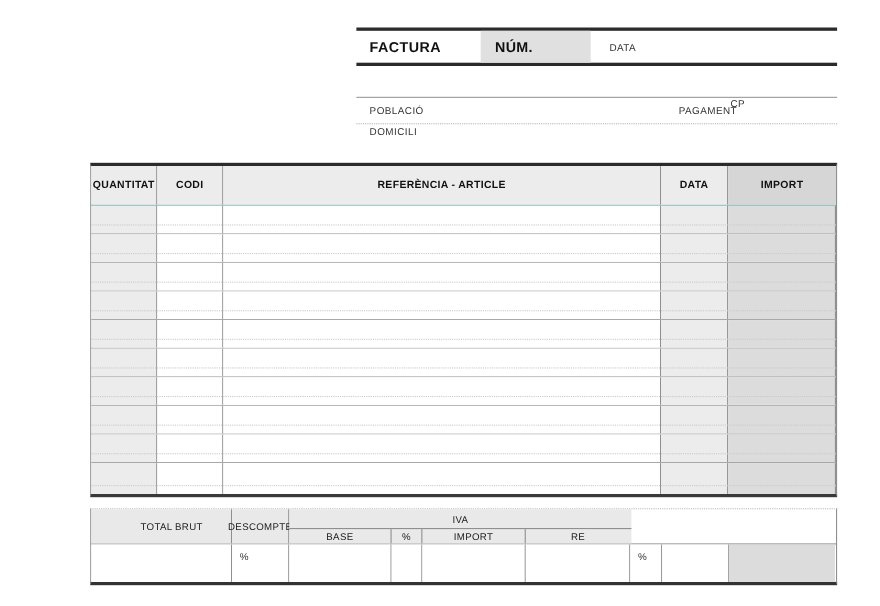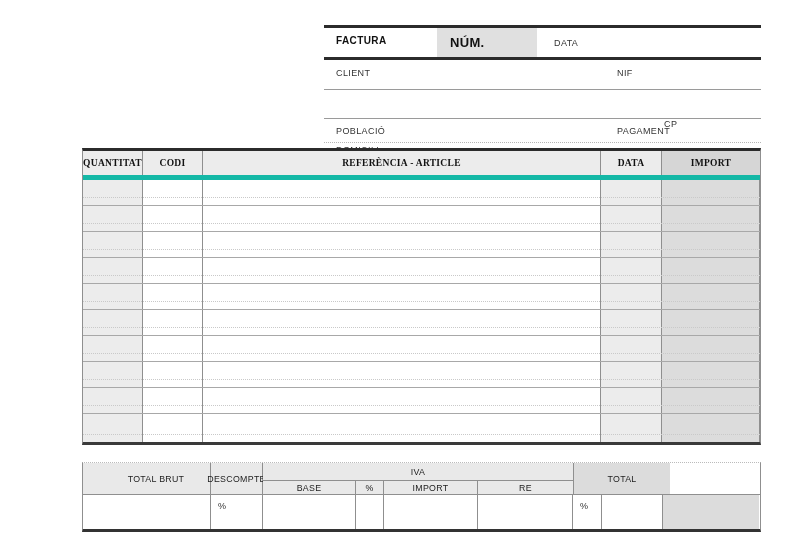--- a/index.html
+++ b/index.html
@@ -3,38 +3,38 @@
 <meta charset="utf-8">
 <style>
   * { box-sizing: border-box; margin: 0; padding: 0; }
   html, body { width: 800px; height: 551px; background: #ffffff; overflow: hidden; }
   body { font-family: "Liberation Sans", "DejaVu Sans", sans-serif; color: #222; position: relative; }
 
   
   #doc-header { position: absolute; left: 324px; top: 25px; width: 437px; }
   .thick-bar { height: 3px; background: #2b2b2b; }
   #factura-row { position: relative; height: 29px; }
-  #factura-title { position: absolute; left: 12px; top: 7px; font-size: 10px; font-weight: bold; letter-spacing: 0.4px; color: #111; }
+  #factura-title { position: absolute; left: 12px; top: 7px; font-size: 13px; font-weight: bold; letter-spacing: 0.4px; color: #111; }
   #num-box { position: absolute; left: 113px; top: 0; width: 100px; height: 29px; background: #e0e0e0; }
   #num-label { position: absolute; left: 13px; top: 7px; font-size: 13px; font-weight: bold; color: #111; letter-spacing: 0.3px; }
   #data-label { position: absolute; left: 230px; top: 10px; font-size: 9px; color: #333; letter-spacing: 0.4px; }
 
   .hdr-row { position: relative; }
   .hdr-row .lbl { position: absolute; font-size: 9px; color: #333; letter-spacing: 0.4px; }
   #client-row   { height: 30px; border-bottom: 1px solid #9a9a9a; }
   #domicili-row { height: 29px; border-bottom: 1px solid #9a9a9a; }
   #poblacio-row { height: 24px; border-bottom: 1px dotted #b5b5b5; }
   .field { position: absolute; top: 4px; bottom: 2px; }
 
   
   #items-table { position: absolute; left: 82px; top: 148px; width: 679px;
                  border-top: 3px solid #2b2b2b; border-bottom: 3px solid #3a3a3a;
                  border-left: 1px solid #8f8f8f; border-right: 1px solid #8f8f8f; }
   .irow { display: flex; position: relative; }
-  #items-header { height: 29px; border-bottom: 5px solid #14b8a6; font-family: Liberation Serif, serif; }
+  #items-header { height: 36px; border-bottom: 1px solid #14b8a6; }
   #items-header .cell { display: flex; align-items: center; justify-content: center;
                         font-size: 9.5px; font-weight: bold; letter-spacing: 0.3px; color: #111; }
   .cell { border-right: 1px solid #8f8f8f; height: 100%; }
   .cell:last-child { border-right: none; }
   .col-q { width: 60px; background: #ececec; }
   .col-c { width: 60px; background: #ffffff; }
   .col-r { width: 398px; background: #ffffff; }
   .col-p { width: 61px; background: #ececec; }
   .col-i { width: 98px; background: #dcdcdc; }
   #items-header .col-q, #items-header .col-c, #items-header .col-r, #items-header .col-p { background: #ececec; }
@@ -78,26 +78,20 @@
     <span id="factura-title">FACTURA</span>
     <div id="num-box">
       <span id="num-label">NÚM.</span>
     </div>
     <span id="data-label">DATA</span>
     <div class="field" style="left:262px; width:170px;"></div>
   </div>
 
   <div class="thick-bar"></div>
 
-  <div id="client-row" class="hdr-row">
-    <span class="lbl" style="left:12px; top:8px;">CLIENT</span>
-    <div class="field" style="left:55px; width:230px;"></div>
-    <span class="lbl" style="left:293px; top:8px;">NIF</span>
-    <div class="field" style="left:318px; width:115px;"></div>
-  </div>
 
   <div id="domicili-row" class="hdr-row">
     <span class="lbl" style="left:12px; top:19px;margin-top:36px;">DOMICILI</span>
     <div class="field" style="left:68px; width:265px;"></div>
     <span class="lbl" style="left:340px; top:9px;margin-top:20px;">CP</span>
     <div class="field" style="left:358px; width:75px;"></div>
   </div>
 
   <div id="poblacio-row" class="hdr-row">
     <span class="lbl" style="left:12px; top:7px;">POBLACIÓ</span>
@@ -205,21 +199,20 @@
     <div class="s-cell s-head w-d">DESCOMPTE</div>
     <div class="s-cell w-iva" id="iva-group">
       <div id="iva-label-row">IVA</div>
       <div id="iva-sub-row">
         <div class="sub-cell w-base">BASE</div>
         <div class="sub-cell w-pct">%</div>
         <div class="sub-cell w-imp">IMPORT</div>
         <div class="sub-cell w-re">RE</div>
       </div>
     </div>
-    <div class="s-cell s-head w-tot">TOTAL</div>
   </div>
   <div id="summary-body">
     <div class="s-cell s-body bw-tb"></div>
     <div class="s-cell s-body bw-dpct">
       <span class="pct-sym">%</span>
     </div>
     <div class="s-cell s-body bw-base"></div>
     <div class="s-cell s-body bw-pct"></div>
     <div class="s-cell s-body bw-imp"></div>
     <div class="s-cell s-body bw-re"></div>

